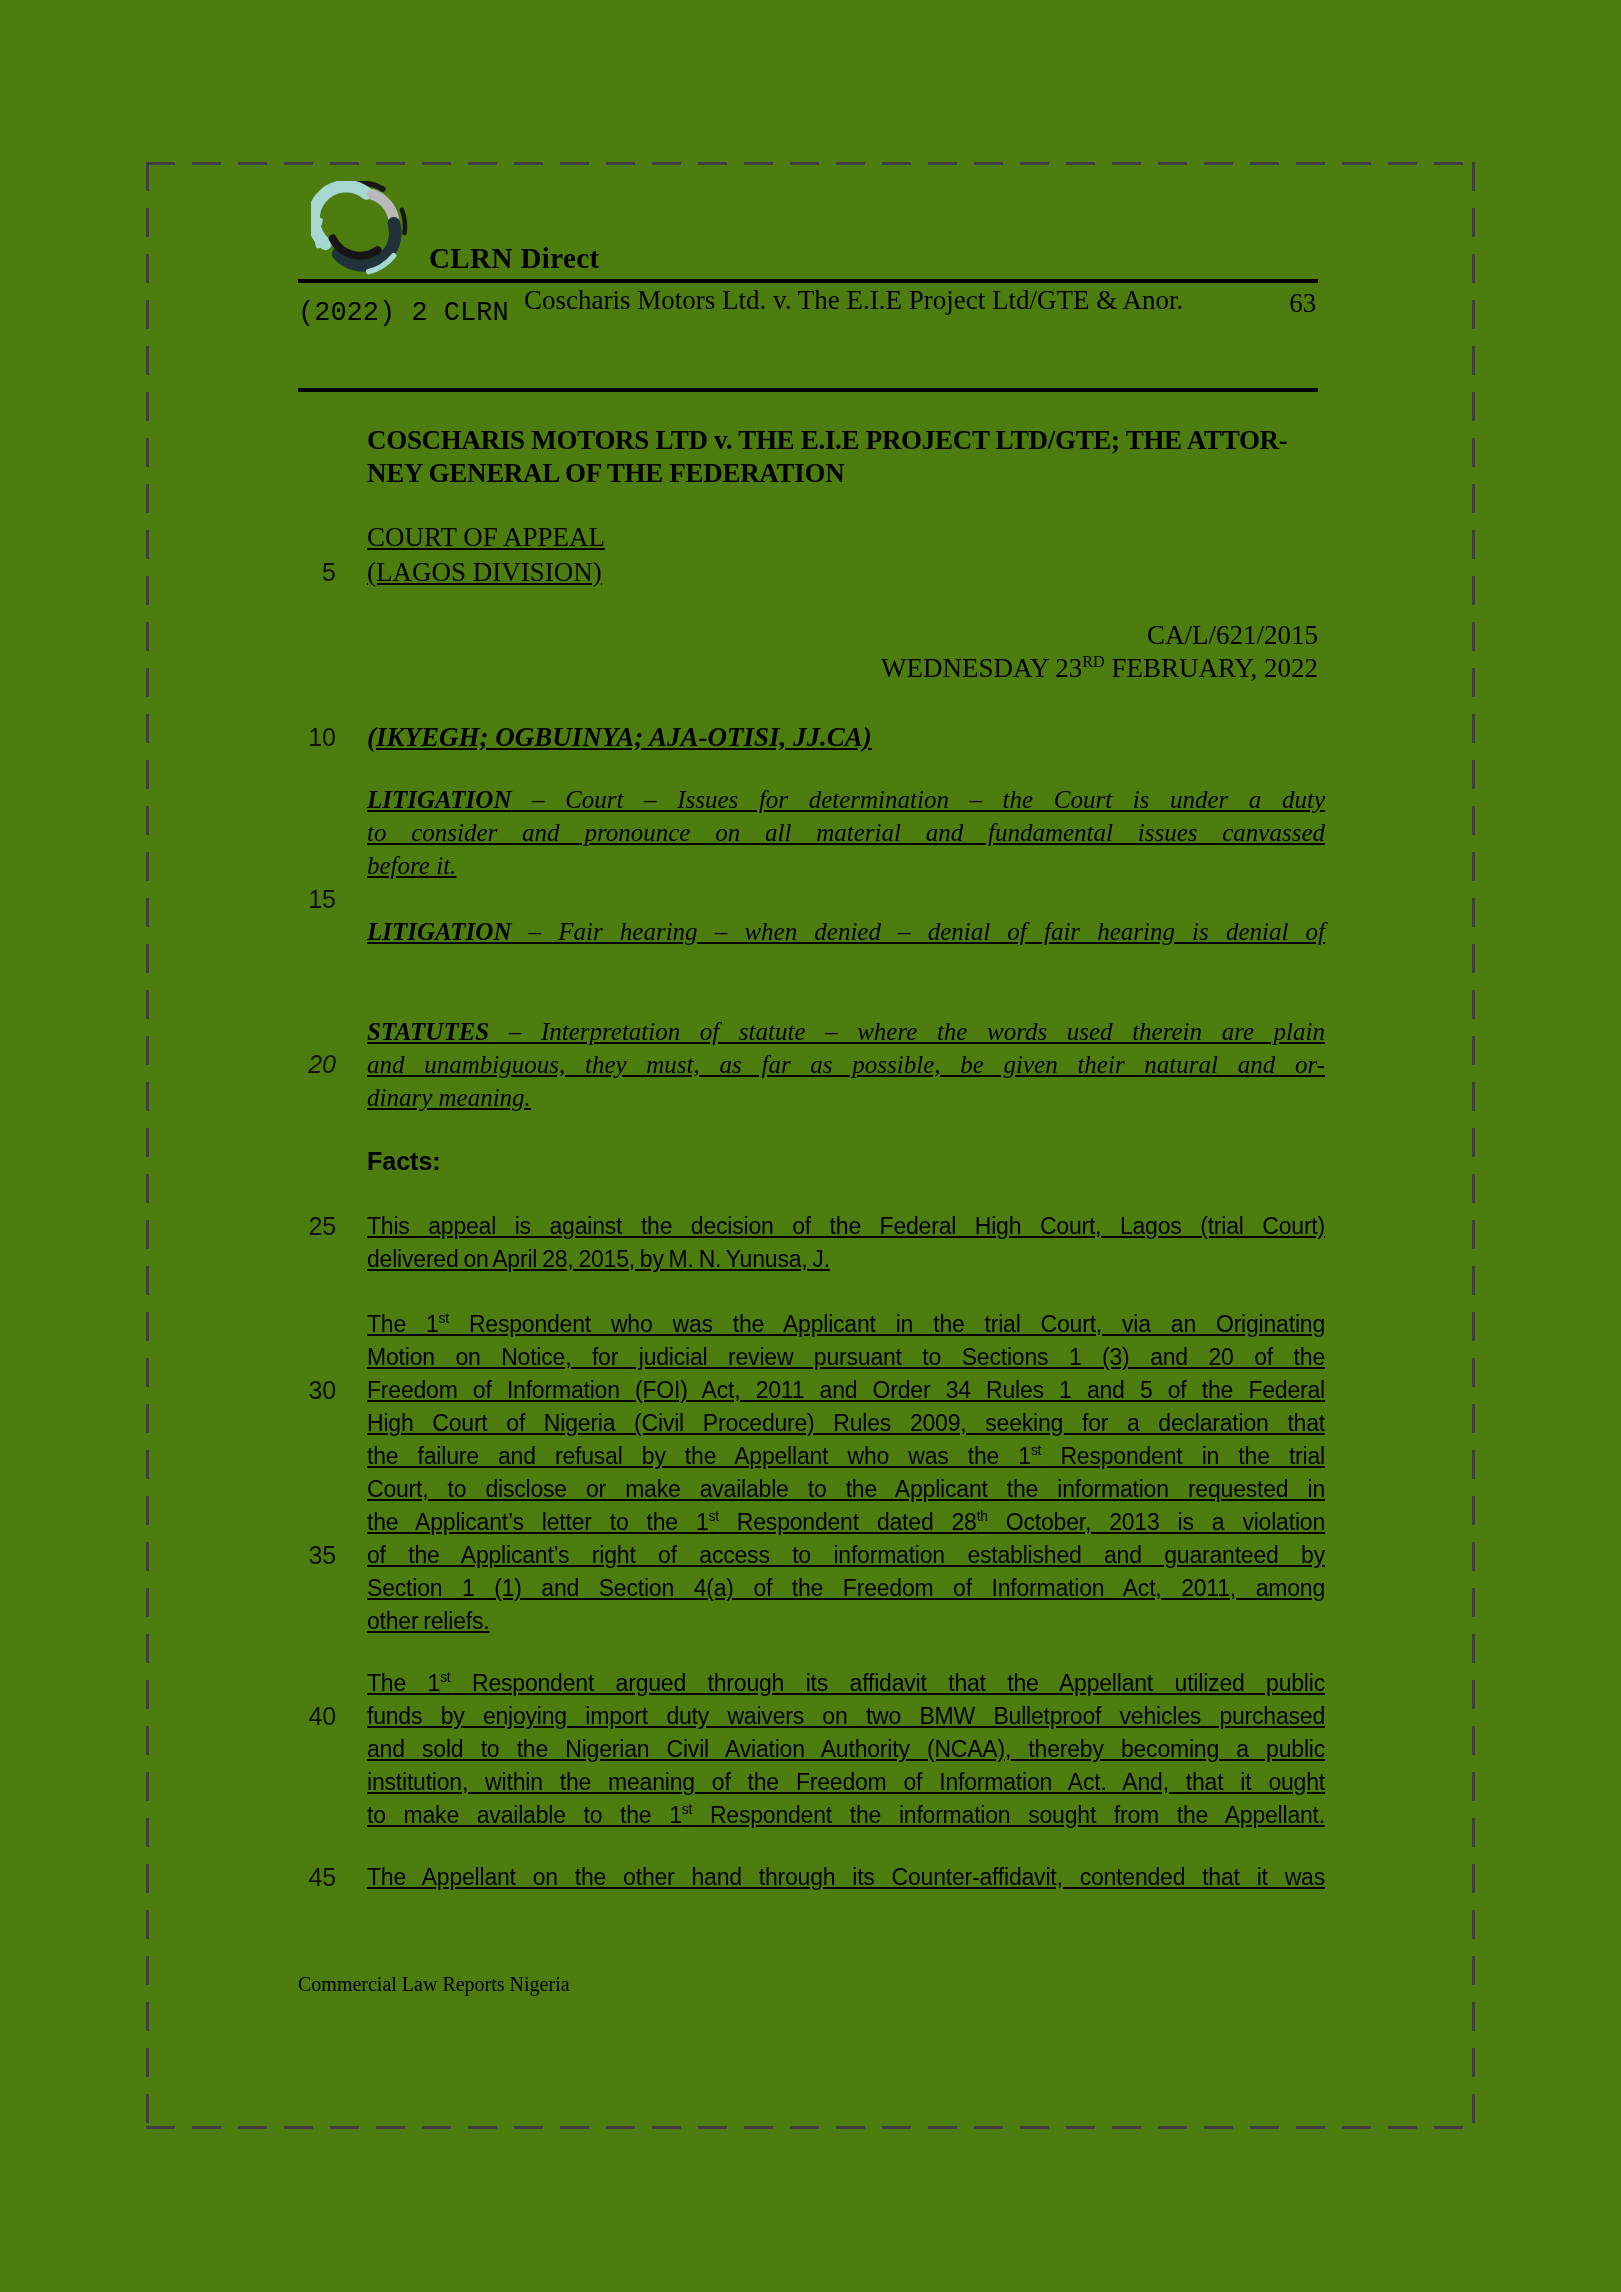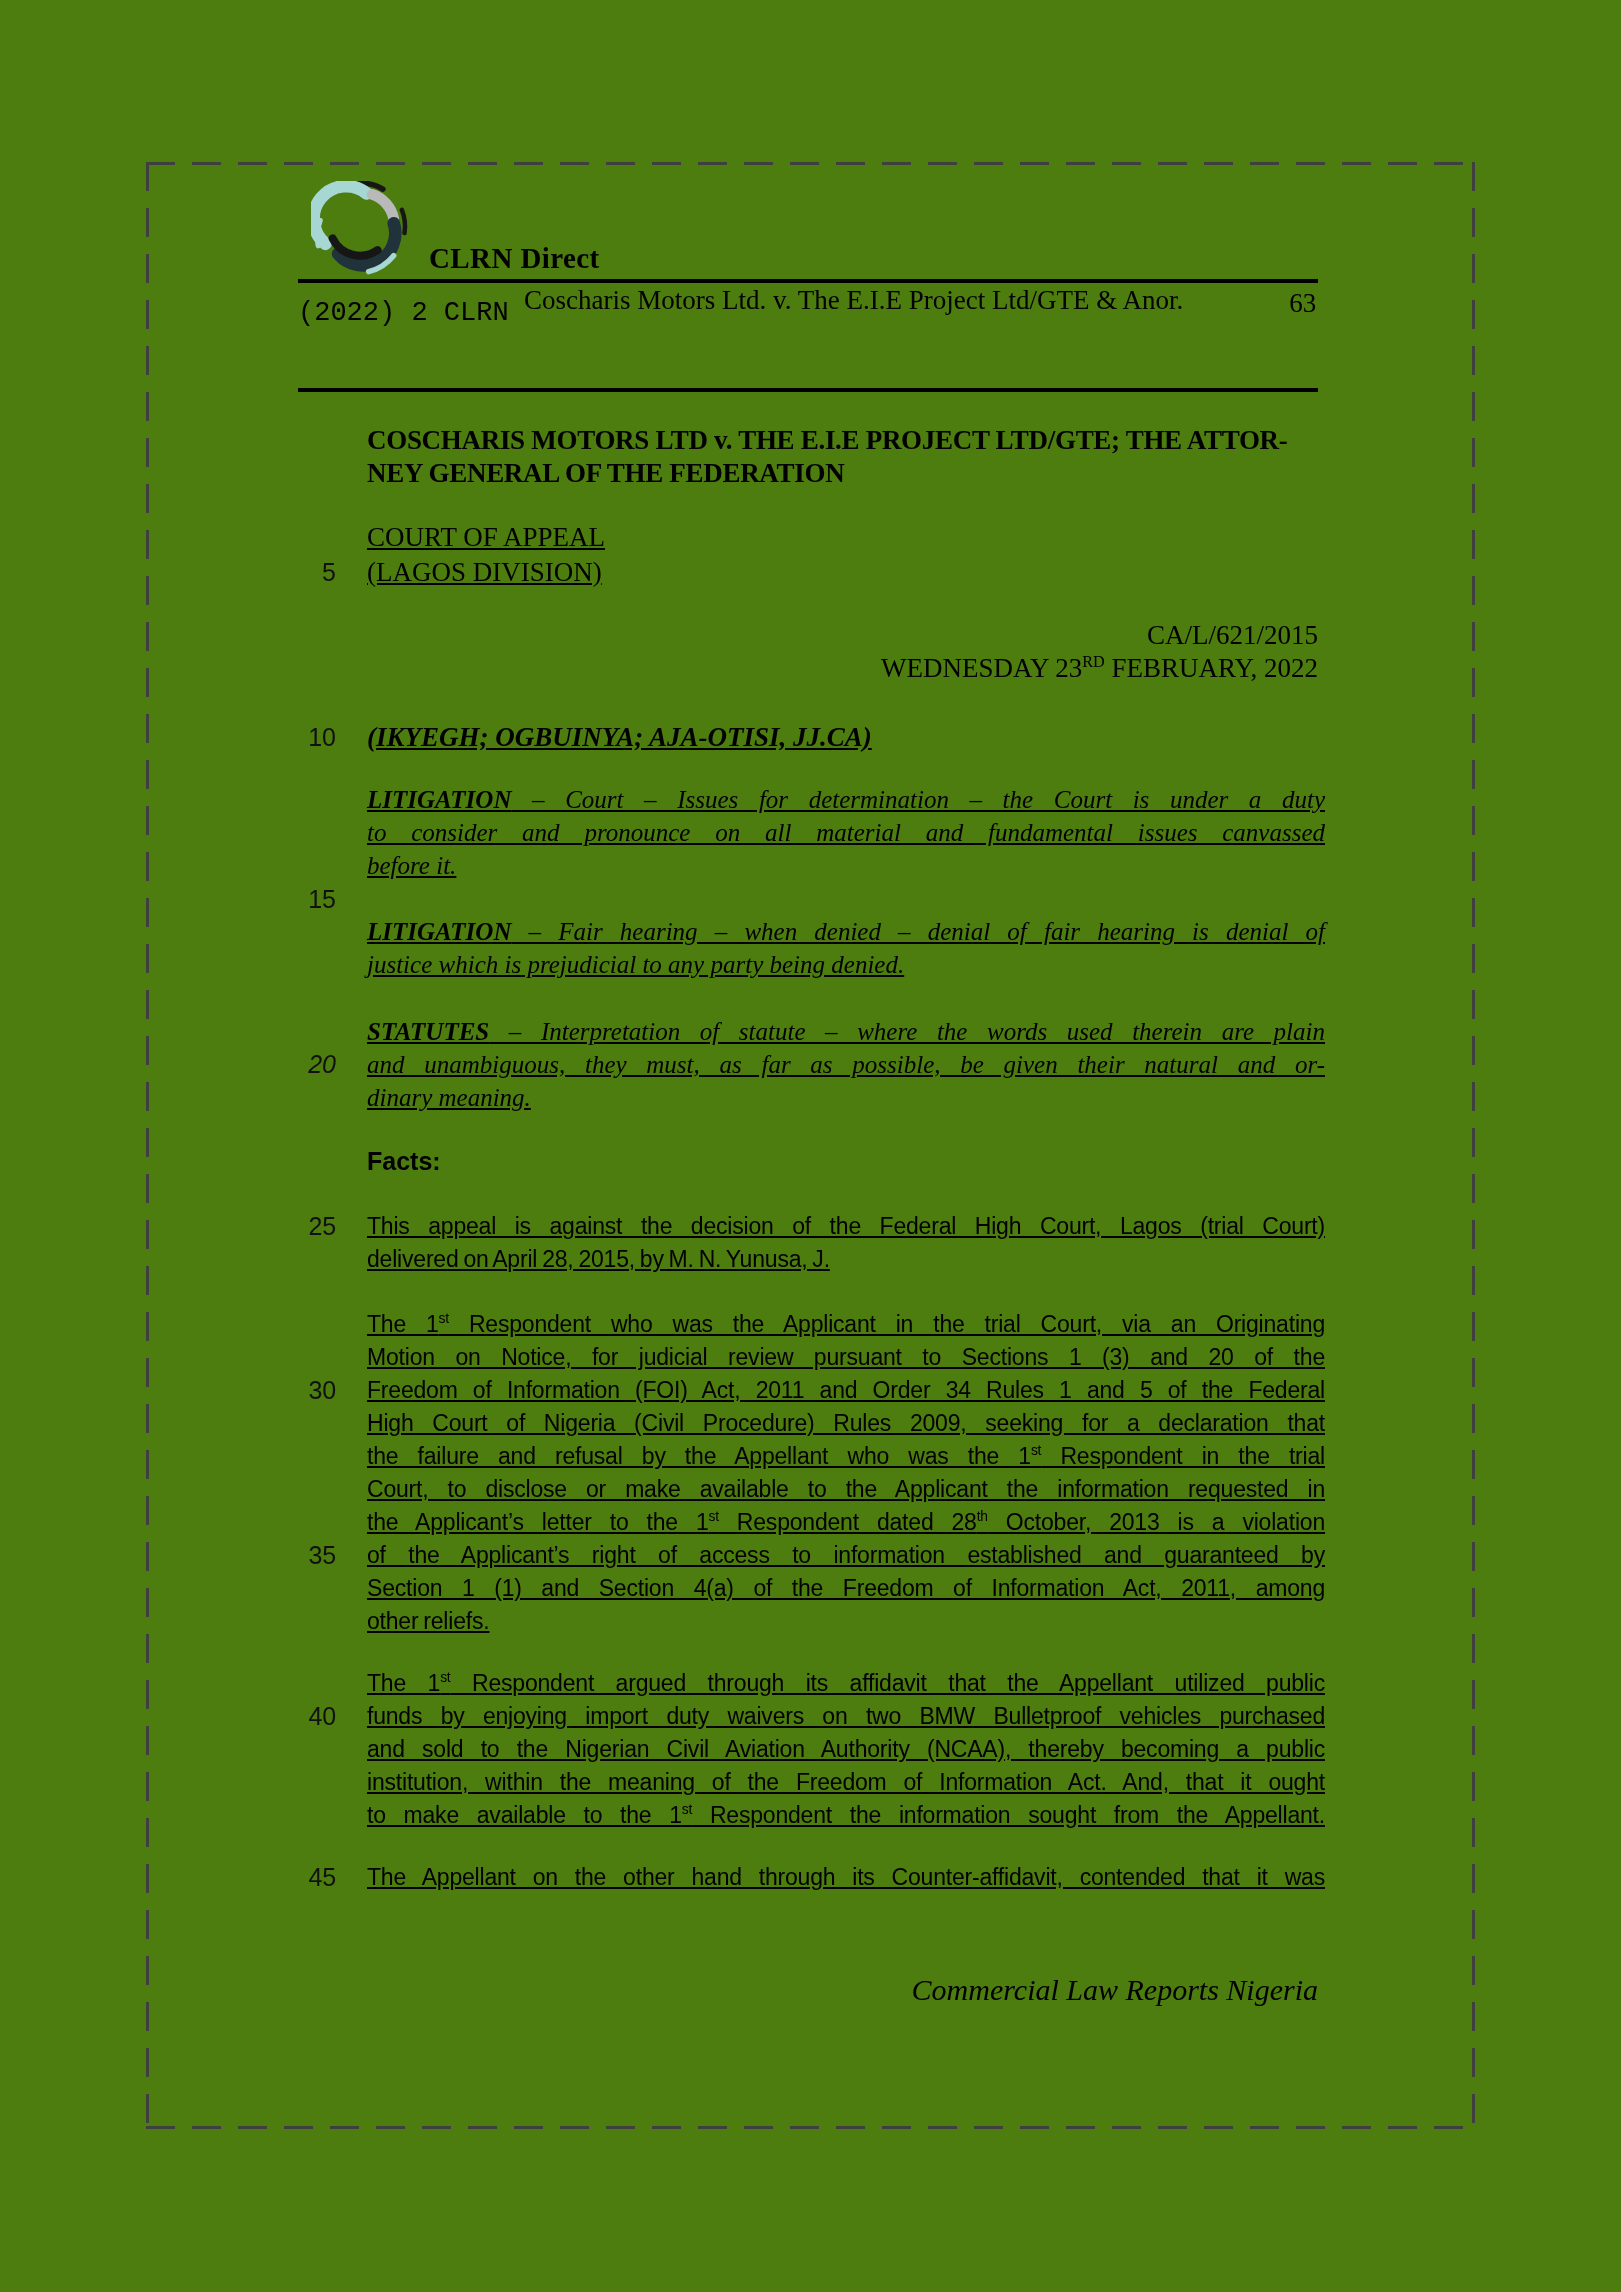--- a/index.html
+++ b/index.html
@@ -25,22 +25,22 @@
   .just{text-align:justify;text-align-last:justify;}
   .nowrap{white-space:nowrap;}
   .title{font-size:27px;font-weight:bold;letter-spacing:-0.3px;}
   .serif30{font-size:27px;}
   .judges{font-size:27px;font-weight:bold;font-style:italic;}
   .cw{font-size:25px;font-style:italic;}
   .sans{font-family:"Liberation Sans",sans-serif;font-size:23px;letter-spacing:-0.2px;word-spacing:-1.3px;}
   .facts-h{font-family:"Liberation Sans",sans-serif;font-size:25px;font-weight:bold;}
   .meta{position:absolute;left:298px;width:1020px;text-align:right;font-size:27px;}
   .meta .row{height:33px;line-height:33px;}
-  .footer{position:absolute;left:298px;top:1973px;width:1020px;text-align:right;
-          font-size:30px;font-style:italic;}
+  .footer{position:absolute;left:298px;top:1973px;width:1020px;text-align:left;
+          font-size:20px;}
   sup{font-size:60%;line-height:0;vertical-align:super;}
   .logo{position:absolute;left:311px;top:181px;}
 </style>
 </head>
 <body>
 
 <div class="page">
 
   <div class="dash-h" style="left:146px;top:162px;width:1329px;"></div>
   <div class="dash-h" style="left:146px;top:2126px;width:1329px;"></div>
@@ -109,23 +109,20 @@
   <div class="block" style="top:883px;">
     <div class="row">
         <span class="gutter">15</span>
       </div>
   </div>
 
   <div class="block" style="top:915px;">
     <div class="row cw">
         <span class="txt just"><b>LITIGATION</b> – Fair hearing – when denied – denial of fair hearing is denial of</span>
       </div>
-    <div class="row cw">
-        <span class="txt">justice which is prejudicial to any party being denied.</span>
-      </div>
   </div>
 
   <div class="block" style="top:1015px;">
     <div class="row cw">
         <span class="txt just"><b>STATUTES</b> – Interpretation of statute – where the words used therein are plain</span>
       </div>
     <div class="row cw">
       <span class="gutter">20</span>
       <span class="txt just">and unambiguous, they must, as far as possible, be given their natural and or-</span>
     </div>

